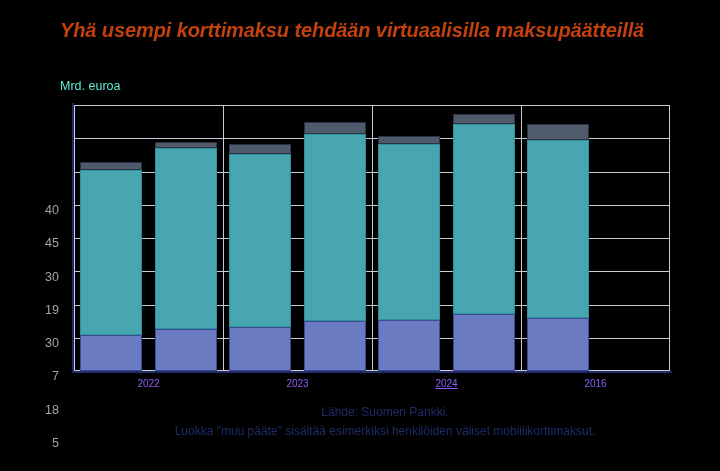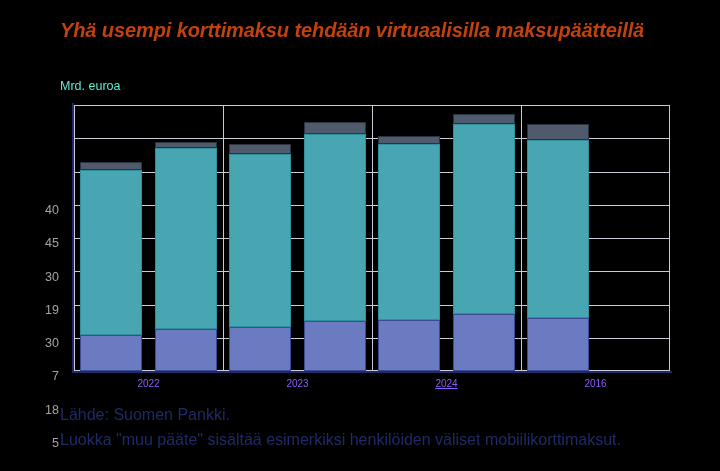--- a/index.html
+++ b/index.html
@@ -33,21 +33,21 @@
   .bar{position:absolute;bottom:0;width:62px;}
   .seg{position:absolute;left:0;width:100%;box-sizing:border-box;}
   .seg-virt{background:#6b7bc2;border:1px solid #3d4a94;}
   .seg-fys{background:#48a6b3;border:1px solid #2f8f9e;}
   .seg-muu{background:#4f5b6d;border:1px solid #2a3340;}
 
   .xlabels{position:absolute;left:74px;top:378px;width:596px;height:20px;}
   .xlabel{position:absolute;font-size:10px;color:#8b5cf6;transform:translateX(-50%);white-space:nowrap;}
 
   .footnotes{position:absolute;left:60px;top:403px;width:650px;}
-  .footnote{font-size:16px;color:#1f2a66;line-height:1.55;white-space:nowrap;}
+  .footnote{font-size:12px;color:#1f2a66;line-height:1.55;white-space:nowrap;text-align:center;}
 </style>
 </head>
 <body>
 
 <div class="page">
 
   <div class="chart-title">Yhä usempi korttimaksu tehdään virtuaalisilla maksupäätteillä</div>
 
 
   <div class="y-unit">Mrd. euroa</div>

